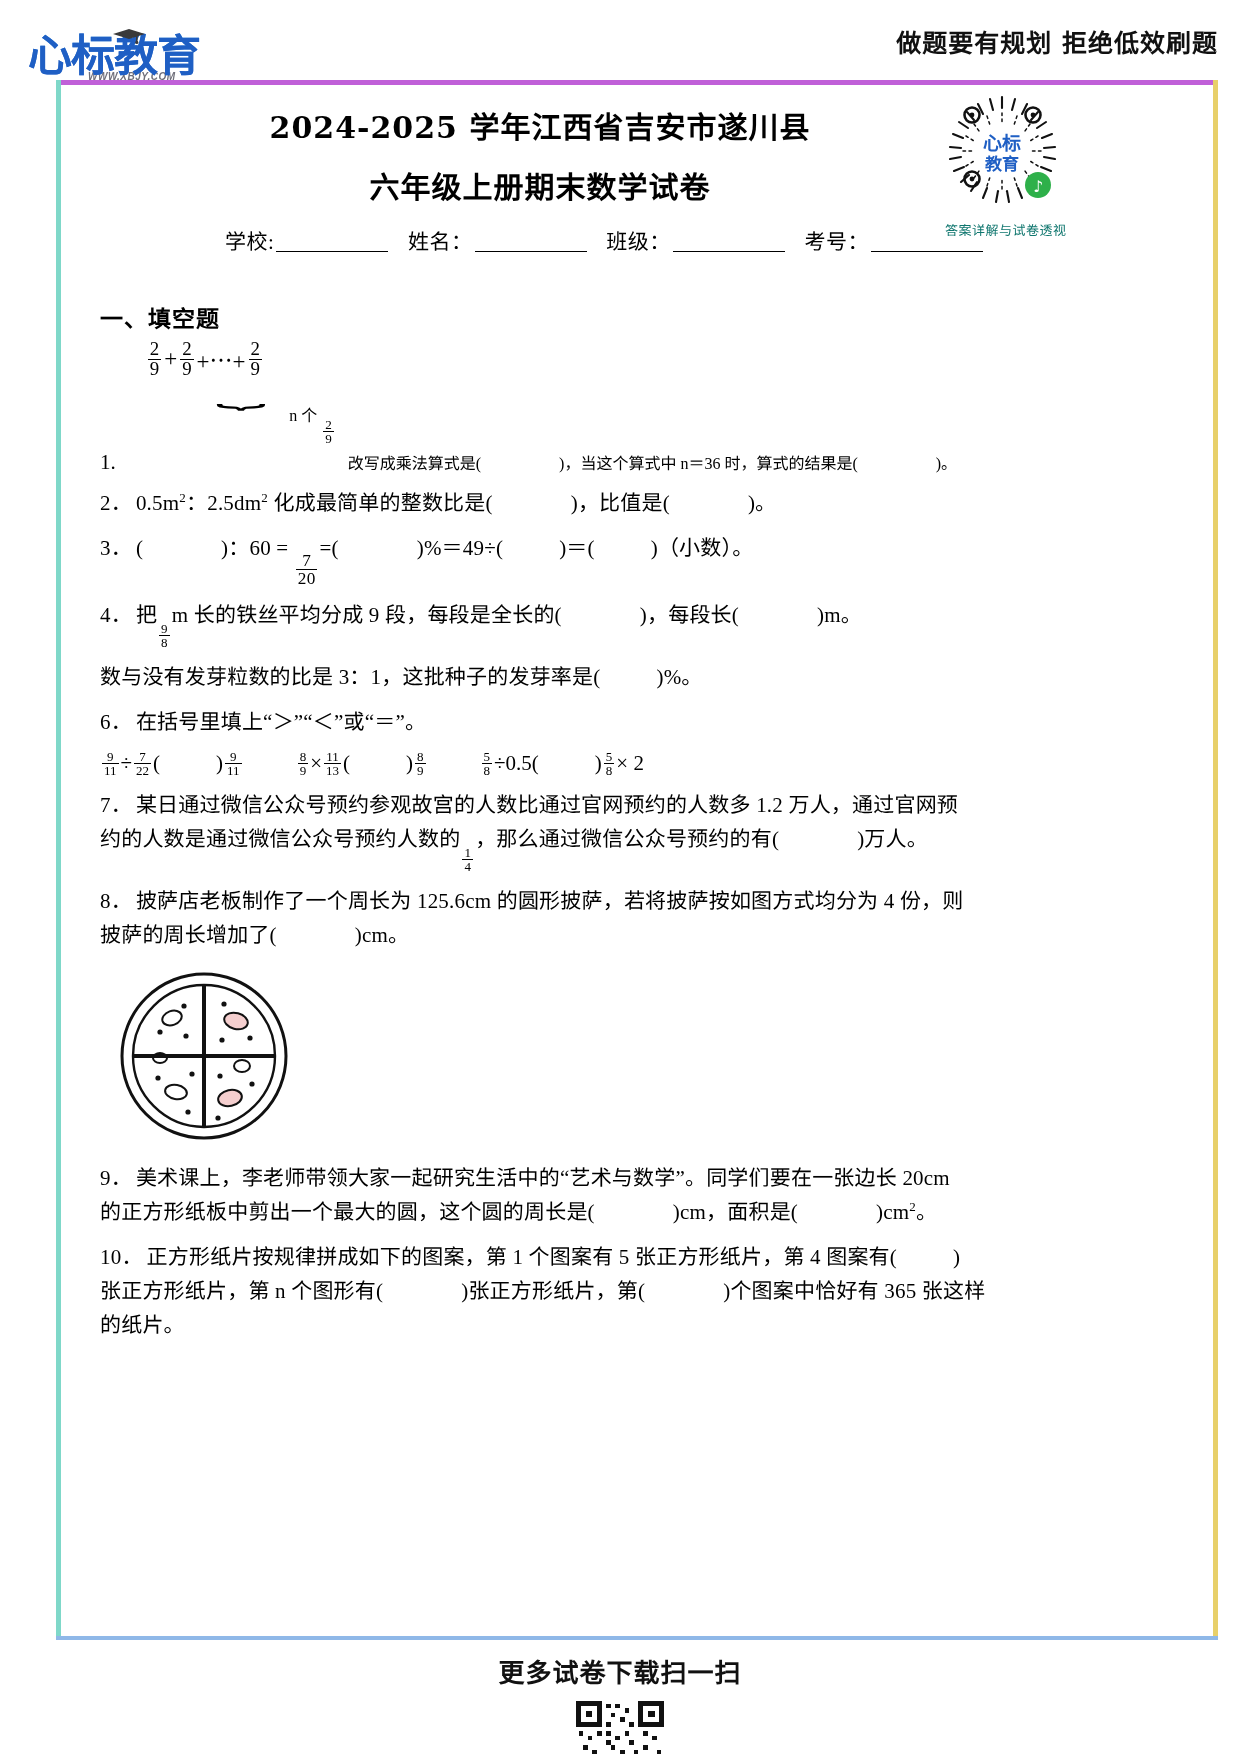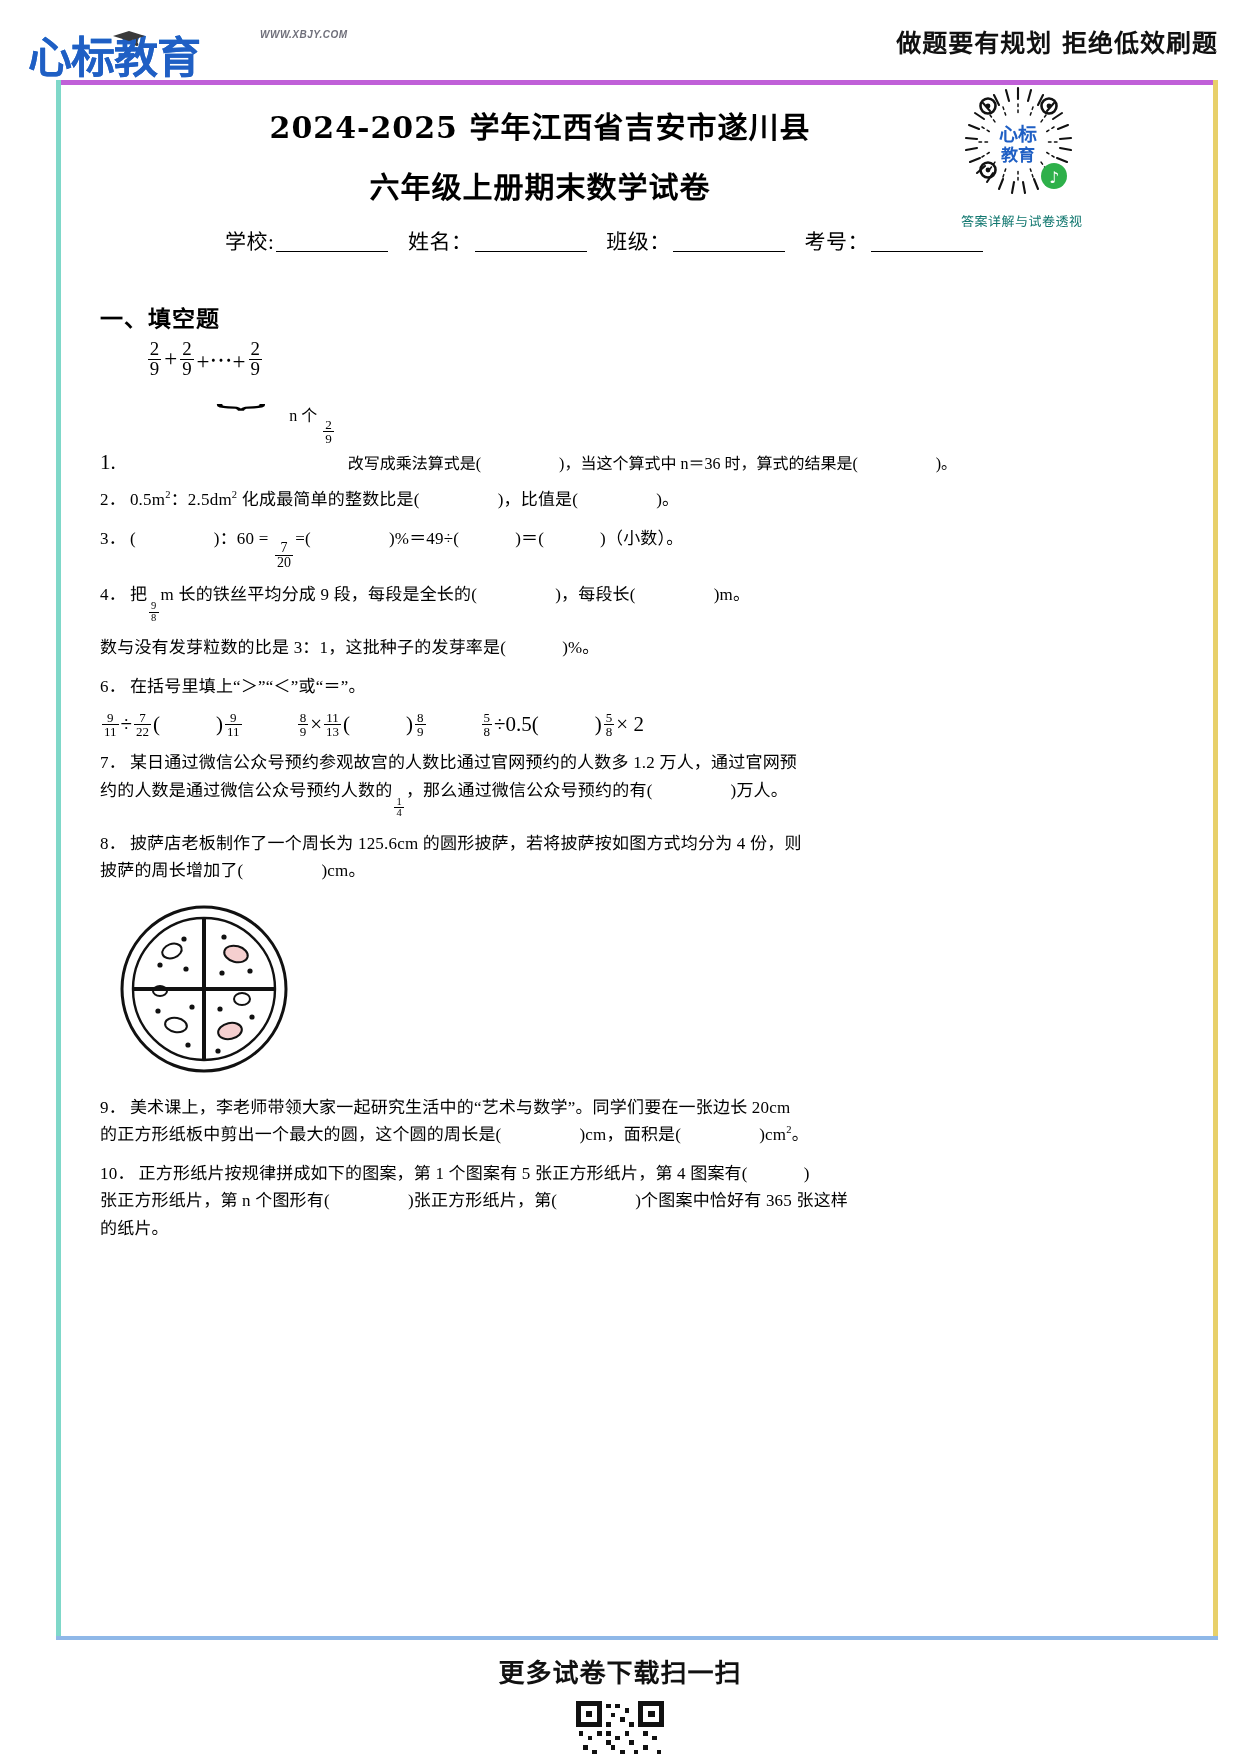--- a/index.html
+++ b/index.html
@@ -13,21 +13,21 @@
     overflow:hidden;
   }
   .page{position:relative;width:1240px;height:1754px;}
 
   
   .topbar{
     position:absolute;left:0;top:0;width:1240px;height:82px;
     display:flex;align-items:center;justify-content:space-between;
     box-sizing:border-box;padding:0 22px 0 28px;
   }
-  .logo{display:flex;justify-content:center;line-height:1;margin-top:33px;}
+  .logo{display:flex;flex-direction:column;justify-content:center;line-height:1;margin-top:33px;}
   .logo-row{display:flex;align-items:flex-end;position:relative;}
   .logo-text{
     font-family:"DejaVu Sans","Liberation Sans",sans-serif;
     font-weight:bold;font-size:44px;letter-spacing:-1px;
     background:linear-gradient(180deg,#3aa0e8 0%,#1f5fc4 55%,#5a86d8 100%);
     -webkit-background-clip:text;background-clip:text;color:transparent;
     text-shadow:0 0 0 #1f5fc4;
   }
   .logo-cap{
     position:absolute;left:84px;top:-6px;width:34px;height:16px;
@@ -52,21 +52,21 @@
   
   .title-block{position:absolute;left:90px;top:112px;width:900px;text-align:center;}
   .title-line{
     font-family:"DejaVu Serif","Liberation Serif",serif;
     font-weight:bold;font-size:30px;color:#000;letter-spacing:1px;
     line-height:1.05;
   }
   .title-line.second{margin-top:28px;}
 
   
-  .qr-wrap{position:absolute;left:945px;top:84px;width:115px;text-align:center;margin-left:16px;}
+  .qr-wrap{position:absolute;left:945px;top:93px;width:115px;text-align:center;}
   .qr-caption{
     font-family:"DejaVu Sans","Liberation Sans",sans-serif;
     font-size:13px;color:#0f766e;margin-top:8px;white-space:nowrap;
     letter-spacing:.5px;
   }
 
   
   .info-line{
     position:absolute;left:225px;top:225px;
     font-size:21px;letter-spacing:.5px;white-space:nowrap;
@@ -77,21 +77,21 @@
   }
   .info-line .lbl{margin-left:12px;}
 
   
   .content{position:absolute;left:100px;top:300px;width:1010px;}
   .section-head{
     font-family:"DejaVu Sans","Liberation Sans",sans-serif;
     font-weight:bold;font-size:23px;margin-bottom:4px;letter-spacing:1px;
   }
   .q{
-    font-size:17px;line-height:1.62;margin:11px 0;letter-spacing:.2px;
+    font-size:21px;line-height:1.62;margin:11px 0;letter-spacing:.2px;
   }
   .q .num{margin-right:4px;}
   .blank{display:inline-block;width:78px;}
   .blank.sm{width:56px;}
 
   
   .frac{
     display:inline-flex;flex-direction:column;align-items:center;
     vertical-align:-0.52em;margin:0 2px;line-height:1;
   }

